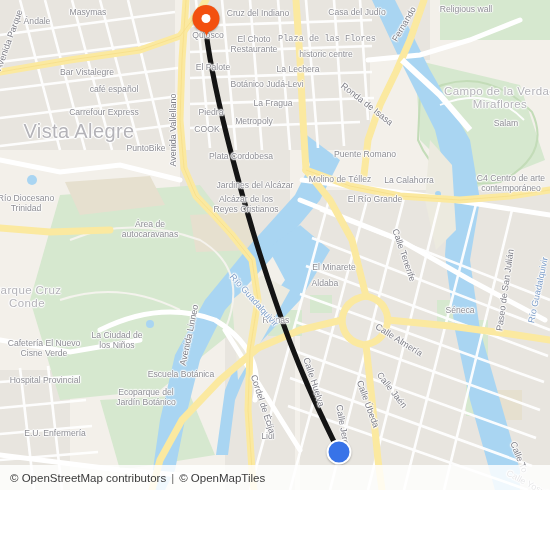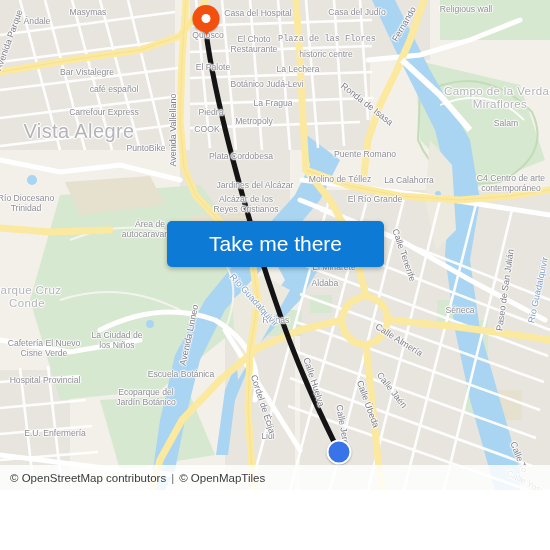--- a/index.html
+++ b/index.html
@@ -221,21 +221,21 @@
       <g stroke="#ffffff" stroke-width="6" fill="none">
         <path d="M402 60 L440 95 L470 130"></path>
       </g>
 
       <path d="M206 32 C 214 95, 244 210, 275 300 C 300 375, 326 425, 339 452" stroke="#141414" stroke-width="5.2" fill="none" stroke-linecap="round"></path>
     </svg>
 
     <div id="labels">
         <div class="lbl poi" style="left: 88px; top: 13px;">Masymas</div>
         <div class="lbl poi" style="left: 37px; top: 22px;">Ándale</div>
-        <div class="lbl poi" style="left: 258px; top: 14px;">Casa del Hospital</div>
+        <div class="lbl poi" style="left: 258px; top: 14px;">Cruz del Indiano</div>
         <div class="lbl poi" style="left: 357px; top: 13px;">Casa del Judío</div>
         <div class="lbl poi" style="left: 466px; top: 10px;">Religious wall</div>
         <div class="lbl poi" style="left: 208px; top: 36px;">Quiosco</div>
         <div class="lbl poi" style="left: 254px; top: 45px;">El Choto<br>Restaurante</div>
         <div class="lbl poi" style="left: 327px; top: 40px; font-family: Liberation Mono, monospace;">Plaza de las Flores</div>
         <div class="lbl poi" style="left: 326px; top: 55px;">historic centre</div>
         <div class="lbl poi" style="left: 87px; top: 73px;">Bar Vistalegre</div>
         <div class="lbl poi" style="left: 213px; top: 68px;">El Palote</div>
         <div class="lbl poi" style="left: 298px; top: 70px;">La Lechera</div>
         <div class="lbl poi" style="left: 114px; top: 90px;">café español</div>
@@ -290,23 +290,20 @@
         <div class="lbl place sm" style="left: 500px; top: 98px;">Campo de la Verdad<br>Miraflores</div>
       </div>
 
     <div id="pin" style="left: 206px; top: 32px;">
       <div class="head"></div>
       <div class="tail"></div>
     </div>
 
     <div id="dot" style="left: 339px; top: 452px;"></div>
 
-    <div id="cta" style="background: rgb(13, 122, 214);">
-      <span>Take me there</span>
-    </div>
 
     <div id="attrib">
       <span>© OpenStreetMap contributors</span>
       <span class="sep">|</span>
       <span>© OpenMapTiles</span>
     </div>
   </div>
 
 </div>
 

